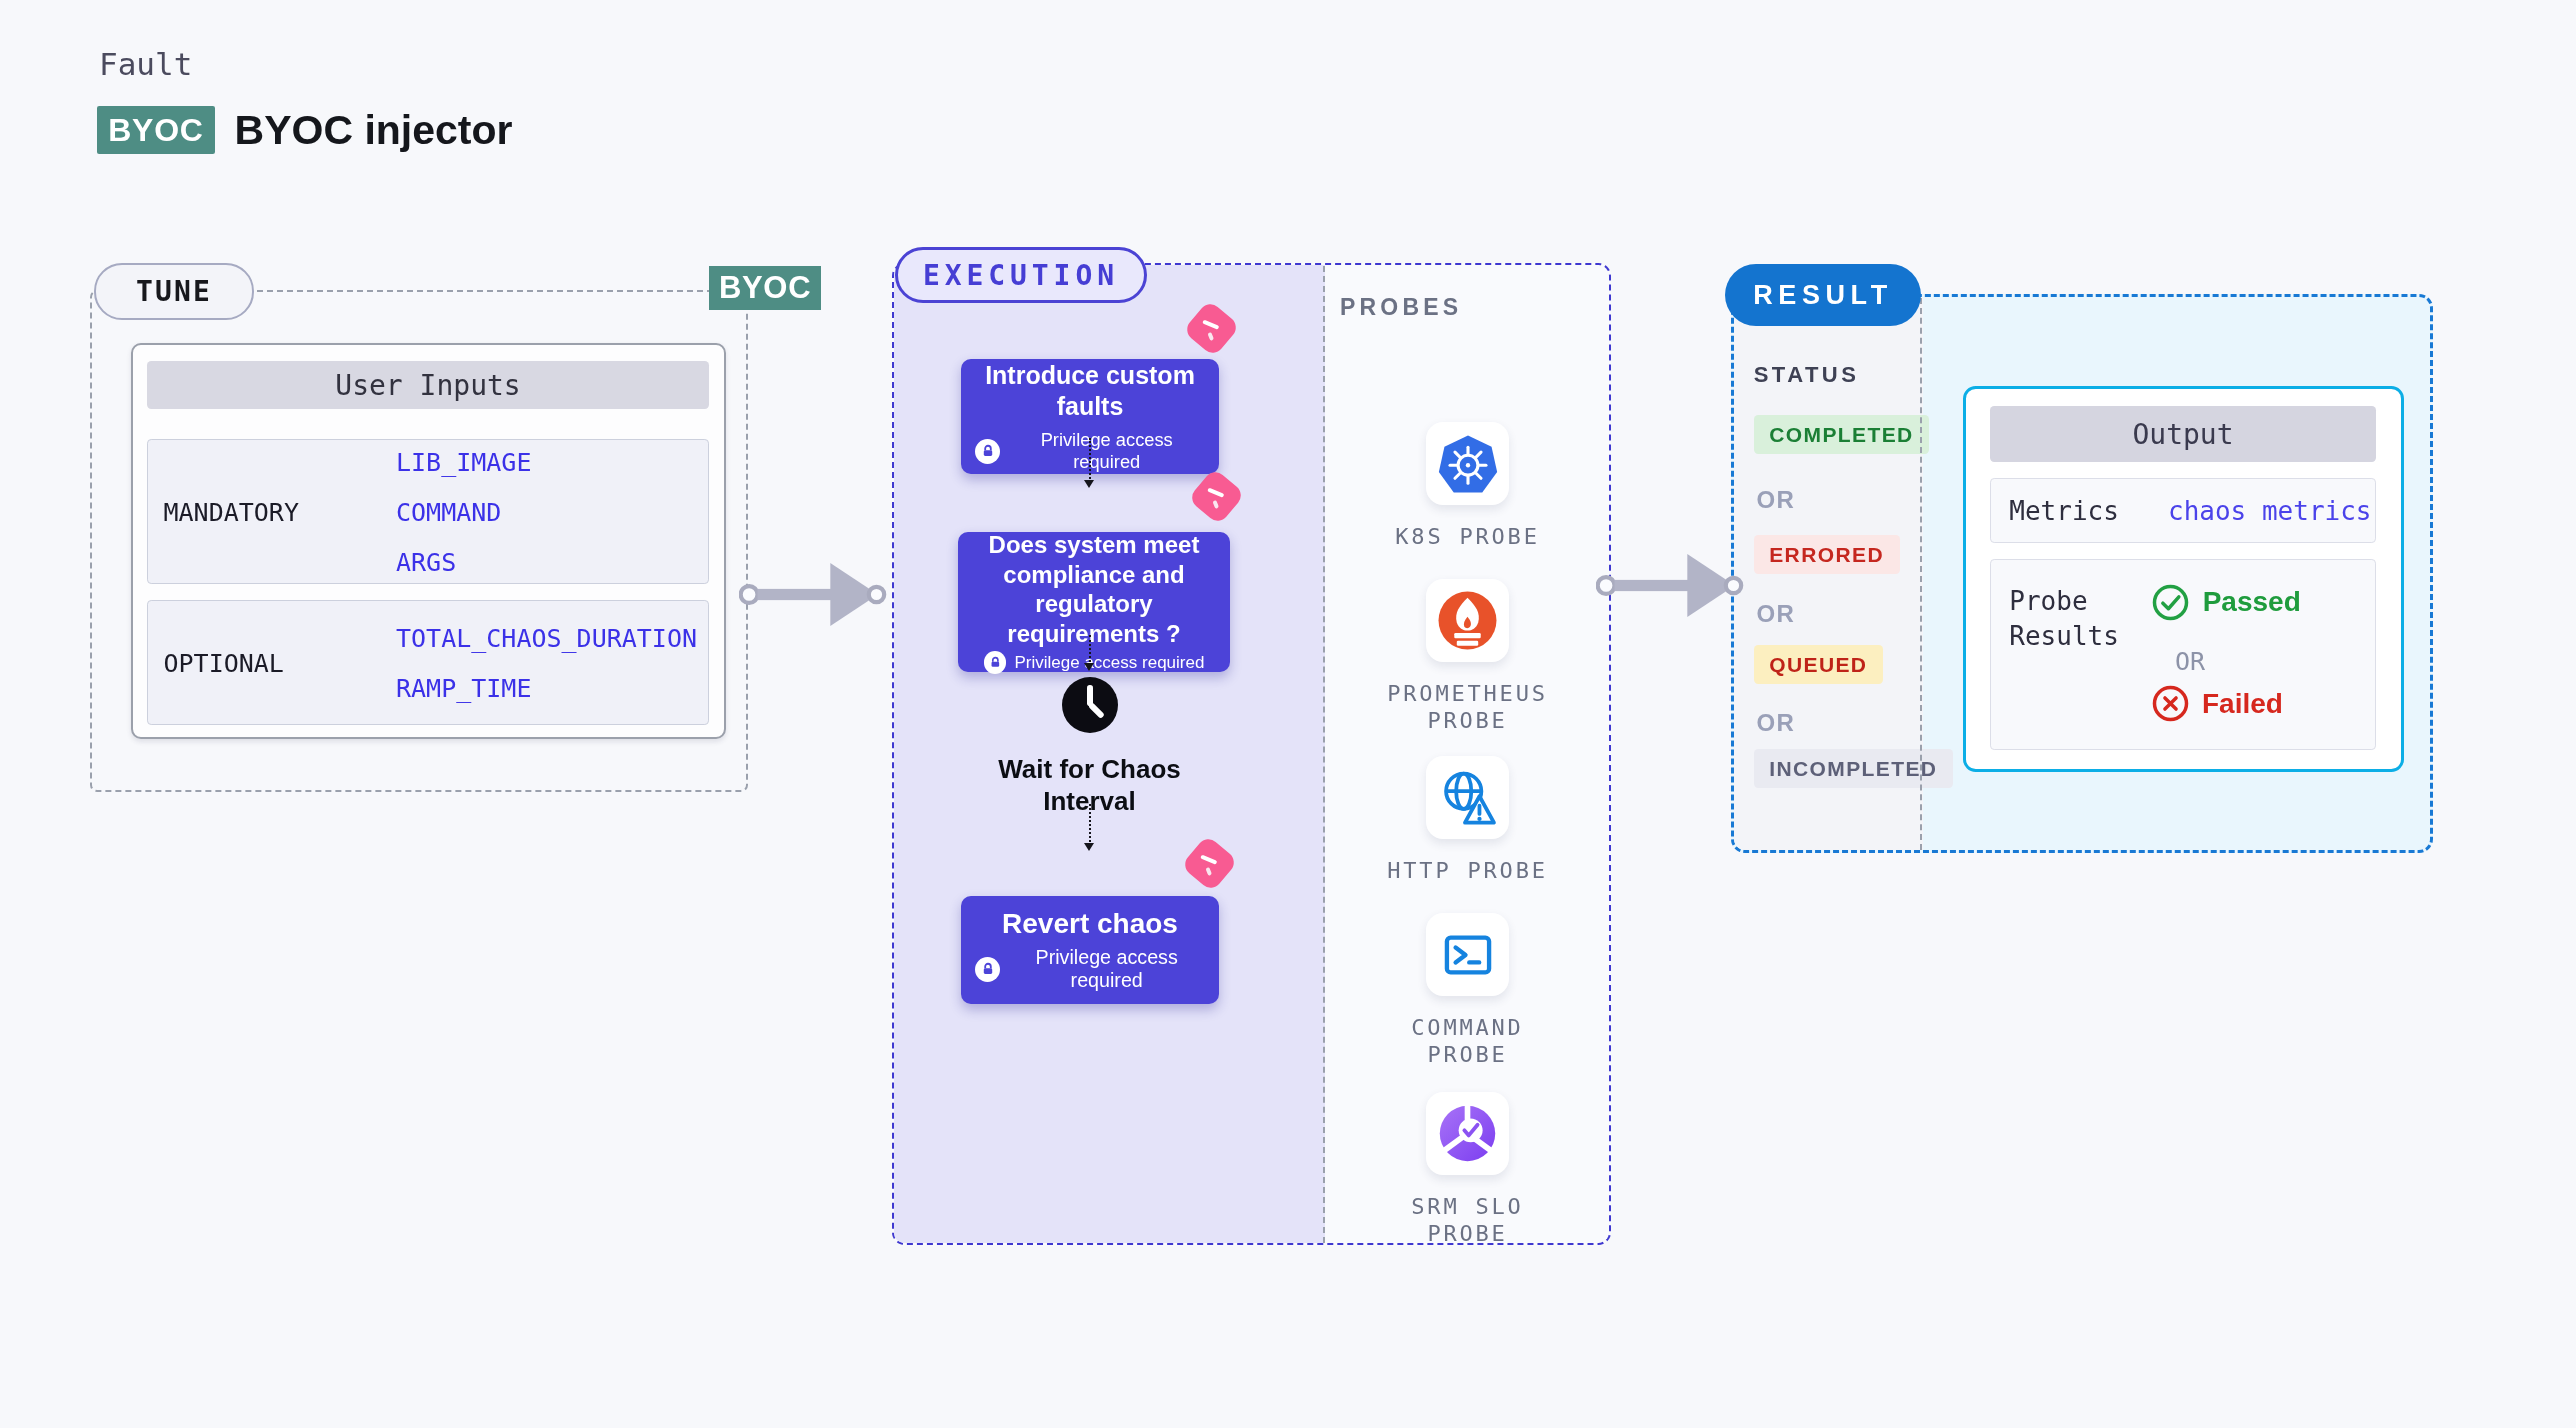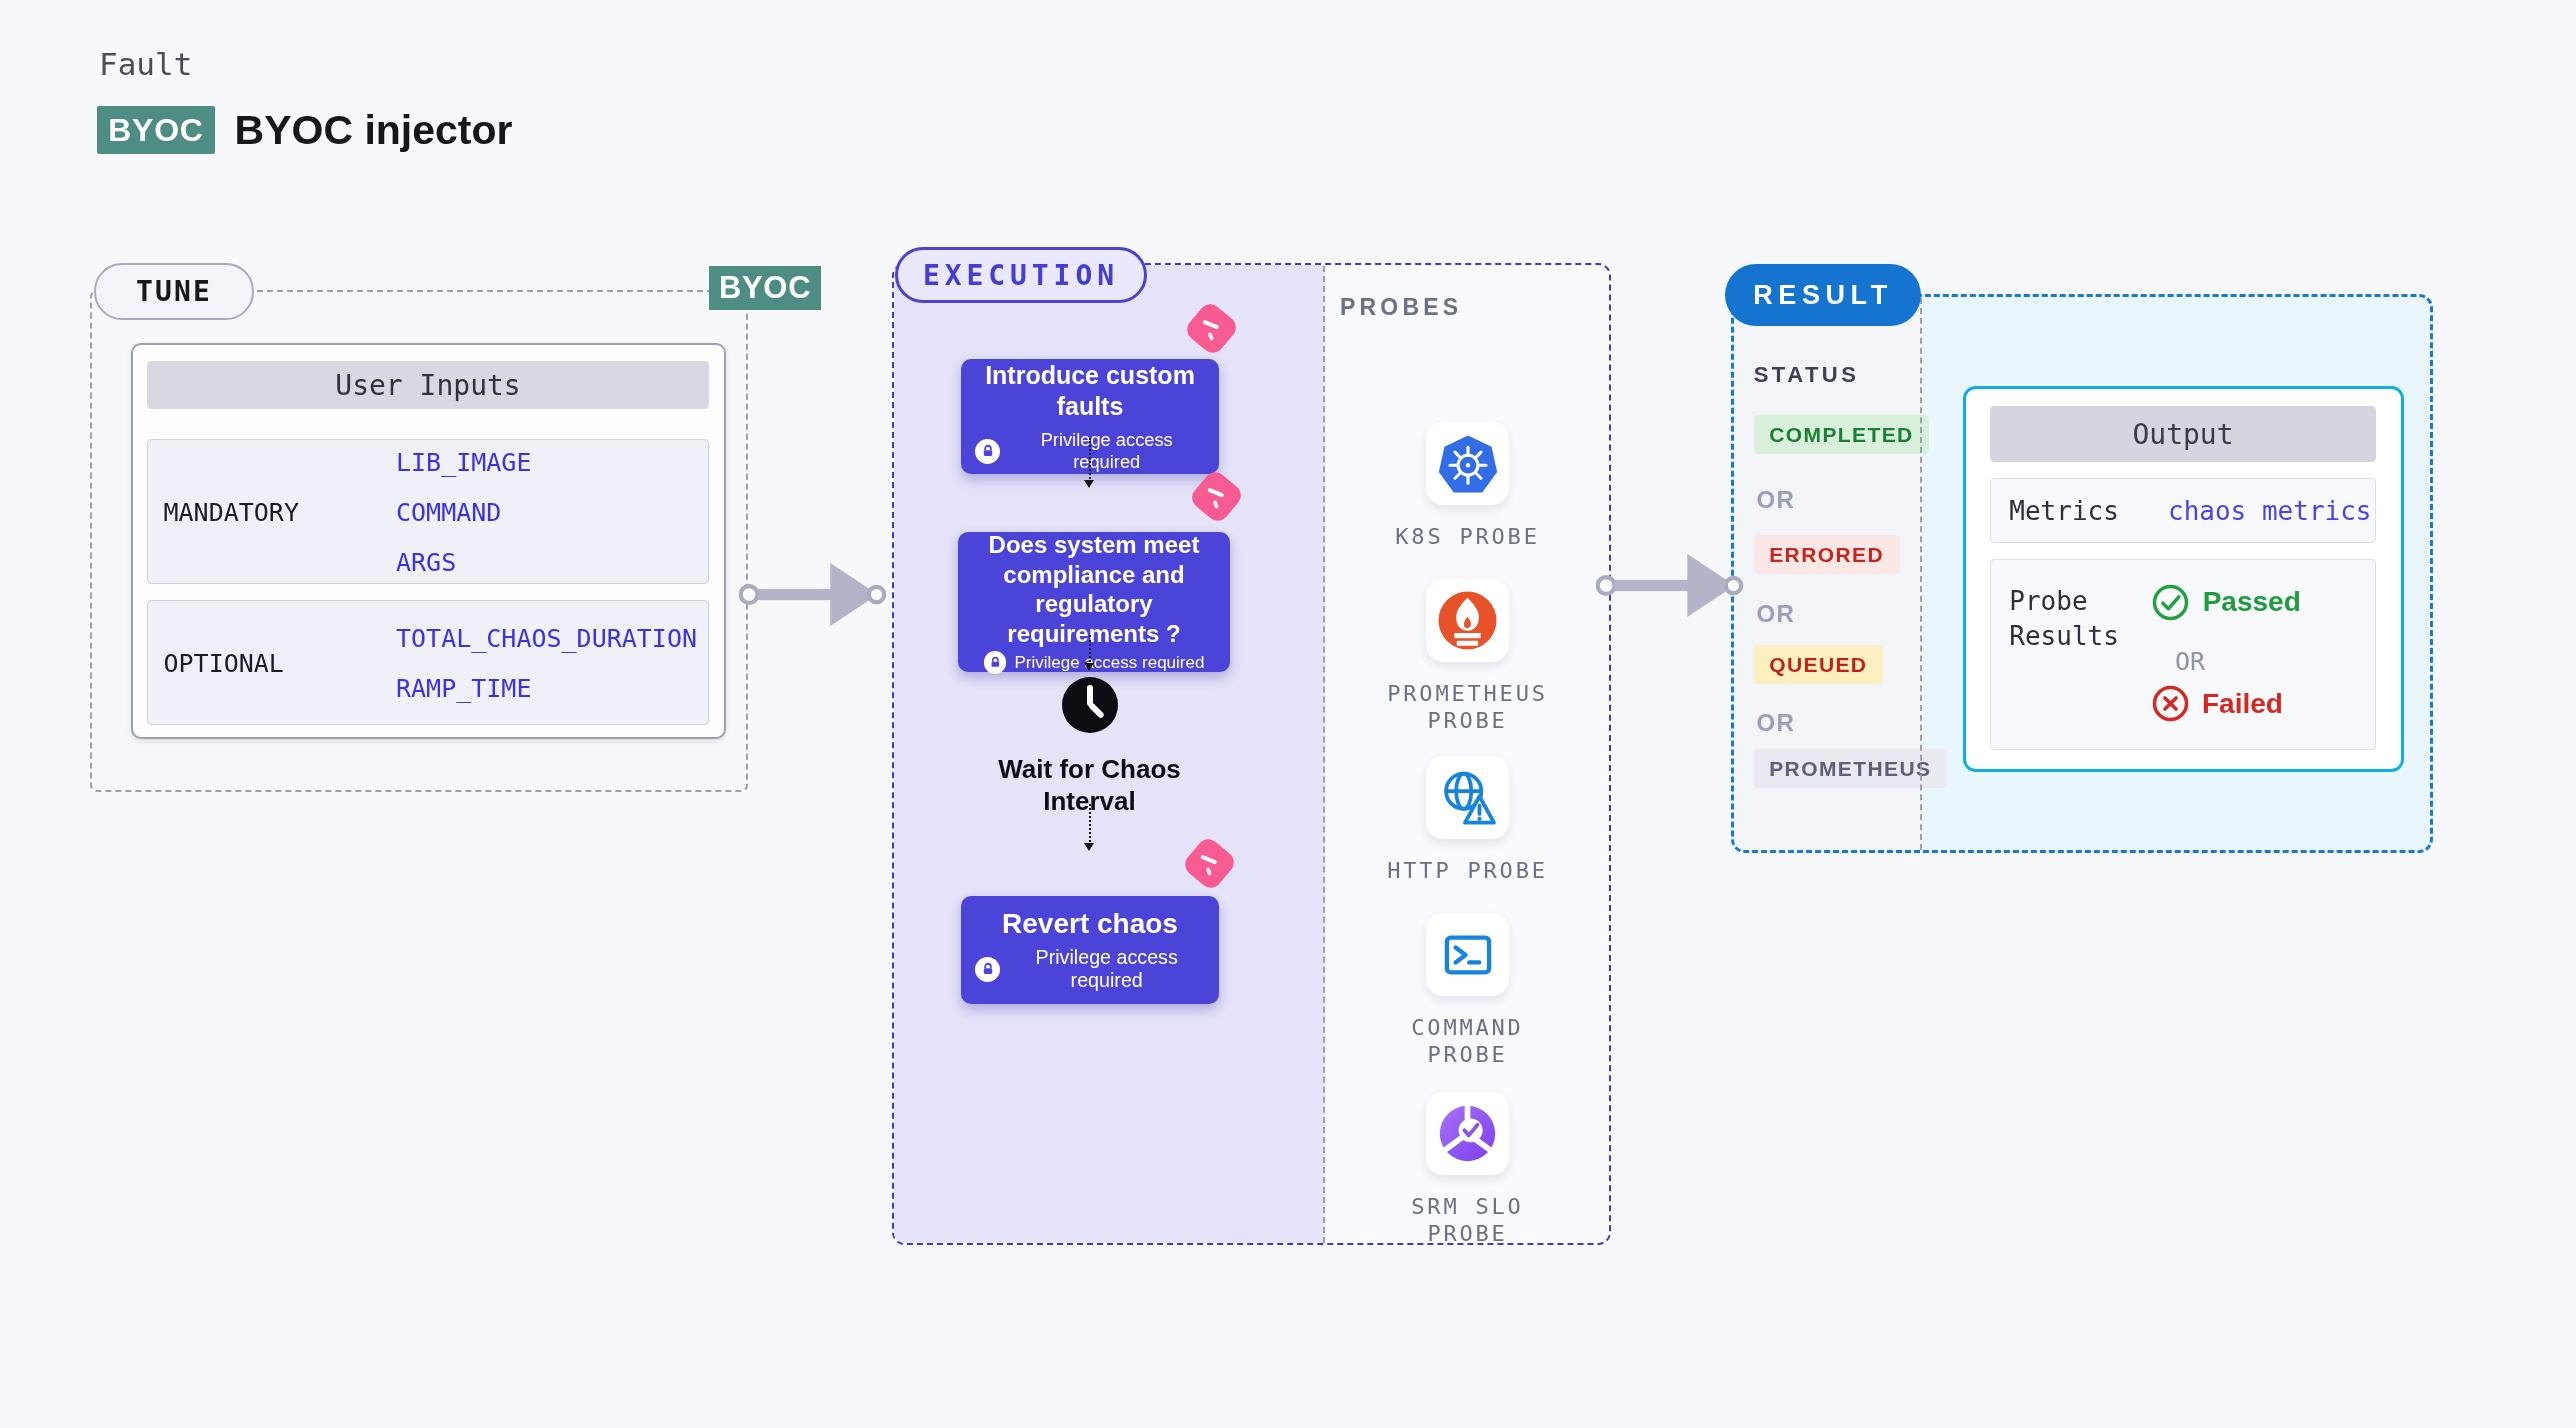--- a/index.html
+++ b/index.html
@@ -336,21 +336,21 @@
 
   <div class="result-outer">
     <div class="status-strip">
       <div class="status-title">STATUS</div>
       <div class="status-badge" style="top: 118px; background: rgb(217, 240, 219); color: rgb(27, 127, 53);">COMPLETED</div>
       <div class="or-label" style="top:189px;">OR</div>
       <div class="status-badge" style="top: 238px; background: rgb(251, 231, 230); color: rgb(197, 39, 31);">ERRORED</div>
       <div class="or-label" style="top:303px;">OR</div>
       <div class="status-badge" style="top: 348px; background: rgb(252, 239, 192); color: rgb(191, 35, 24);">QUEUED</div>
       <div class="or-label" style="top:412px;">OR</div>
-      <div class="status-badge" style="top: 452px; background: rgb(233, 234, 241); color: rgb(93, 96, 120);">PROMETHEUS</div>
+      <div class="status-badge" style="top: 452px; background: rgb(233, 234, 241); color: rgb(93, 96, 120);">INCOMPLETED</div>
     </div>
   </div>
   <div class="result-divider"></div>
   <div class="result-pill">RESULT</div>
 
   <div class="output-card">
     <div class="output-header">Output</div>
     <div class="output-row metrics-row">
       <div class="metrics-label">Metrics</div>
       <div class="metrics-value">chaos metrics</div>

